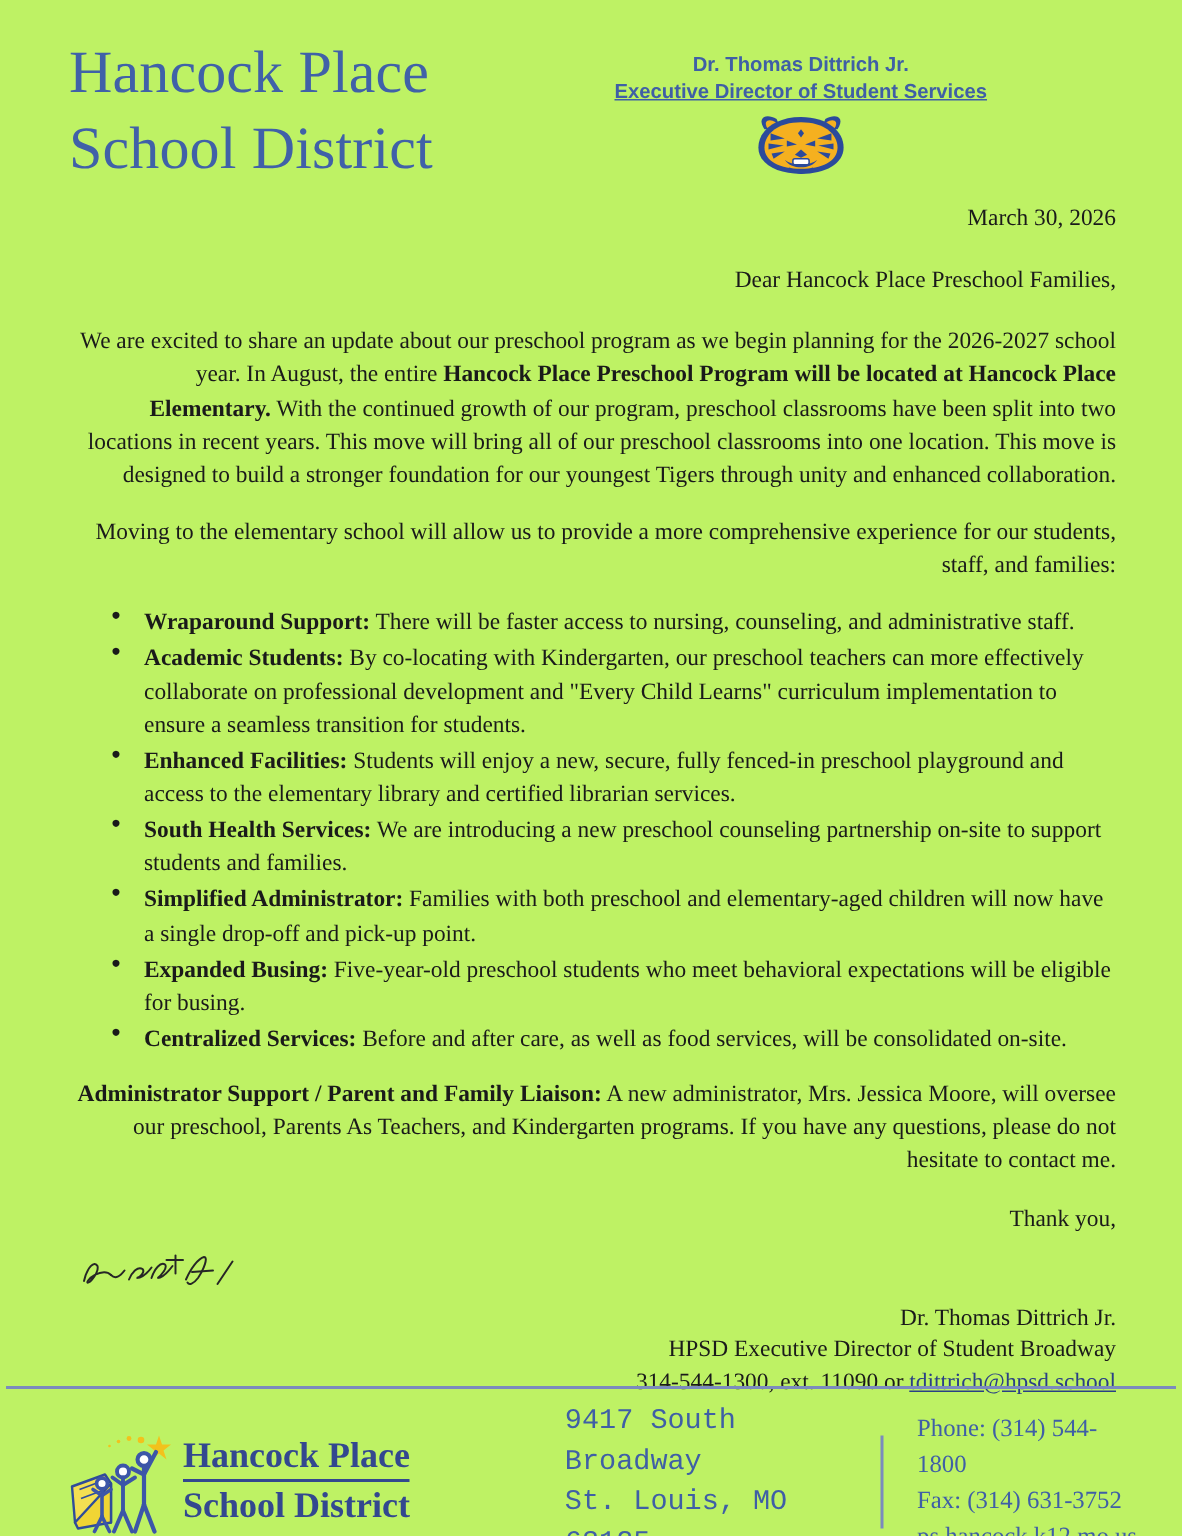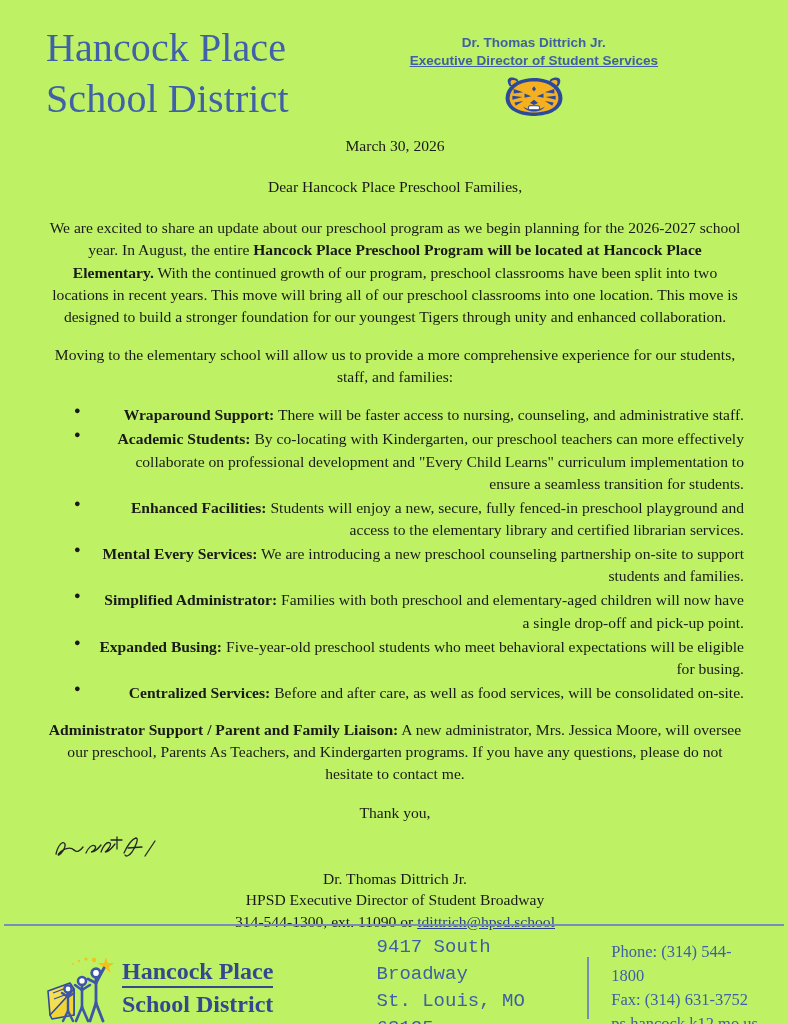--- a/index.html
+++ b/index.html
@@ -61,31 +61,30 @@
 
   
   .body {
     padding: 0 44px 0 46px;
     box-sizing: border-box;
     font-size: 15.6px;
     line-height: 1.42;
   }
   .body p {
     margin: 0 0 16px 0;
-    text-align: center;
+    text-align: right;
   }
   .date-line { margin-bottom: 19px !important; }
   .salutation { margin-bottom: 19px !important; }
   b, strong { font-weight: bold; }
 
   ul.benefits {
     margin: 0 0 15px 0;
     padding: 0 0 0 28px;
     list-style: none;
-    text-align: right;
   }
   ul.benefits li {
     position: relative;
     margin: 0 0 2px 0;
     padding-left: 22px;
     line-height: 1.42;
   }
   ul.benefits li::before {
     content: "●";
     position: absolute;
@@ -231,21 +230,21 @@
     <p class="salutation">Dear Hancock Place Preschool Families,</p>
 
     <p><span>We are excited to share an update about our preschool program as we begin planning for the 2026-2027 school year. In August, the entire </span><b>Hancock Place Preschool Program will be located at Hancock Place Elementary.</b><span> With the continued growth of our program, preschool classrooms have been split into two locations in recent years. This move will bring all of our preschool classrooms into one location. This move is designed to build a stronger foundation for our youngest Tigers through unity and enhanced collaboration.</span></p>
 
     <p>Moving to the elementary school will allow us to provide a more comprehensive experience for our students, staff, and families:</p>
 
     <ul class="benefits">
       <li><b>Wraparound Support:</b><span> There will be faster access to nursing, counseling, and administrative staff.</span></li>
       <li><b>Academic Students:</b><span> By co-locating with Kindergarten, our preschool teachers can more effectively collaborate on professional development and "Every Child Learns" curriculum implementation to ensure a seamless transition for students.</span></li>
       <li><b>Enhanced Facilities:</b><span> Students will enjoy a new, secure, fully fenced-in preschool playground and access to the elementary library and certified librarian services.</span></li>
-      <li><b>Mental Every Services:</b><span> We are introducing a new preschool counseling partnership on-site to support students and families.</span></li>
+      <li><b>South Health Services:</b><span> We are introducing a new preschool counseling partnership on-site to support students and families.</span></li>
       <li><b>Simplified Administrator:</b><span> Families with both preschool and elementary-aged children will now have a single drop-off and pick-up point.</span></li>
       <li><b>Expanded Busing:</b><span> Five-year-old preschool students who meet behavioral expectations will be eligible for busing.</span></li>
       <li><b>Centralized Services:</b><span> Before and after care, as well as food services, will be consolidated on-site.</span></li>
     </ul>
 
     <p><b>Administrator Support / Parent and Family Liaison:</b><span> A new administrator, Mrs. Jessica Moore, will oversee our preschool, Parents As Teachers, and Kindergarten programs. If you have any questions, please do not hesitate to contact me.</span></p>
 
     <p class="closing">Thank you,</p>
 
     <div class="signature">

